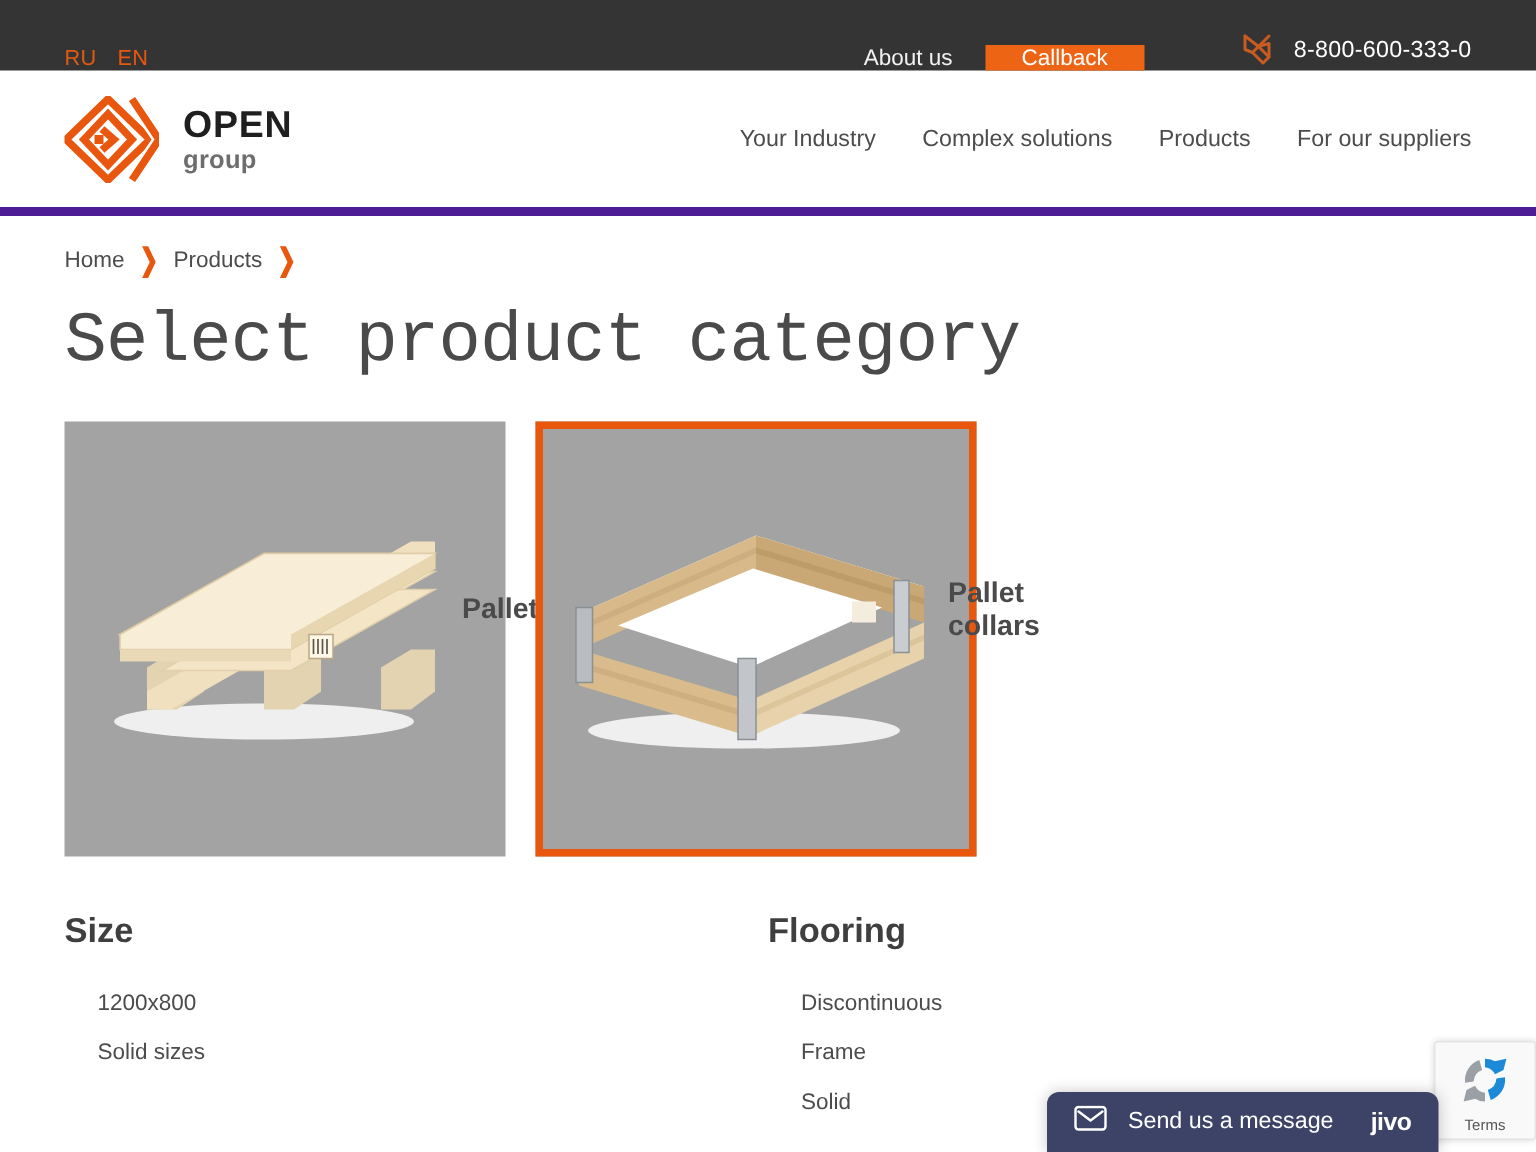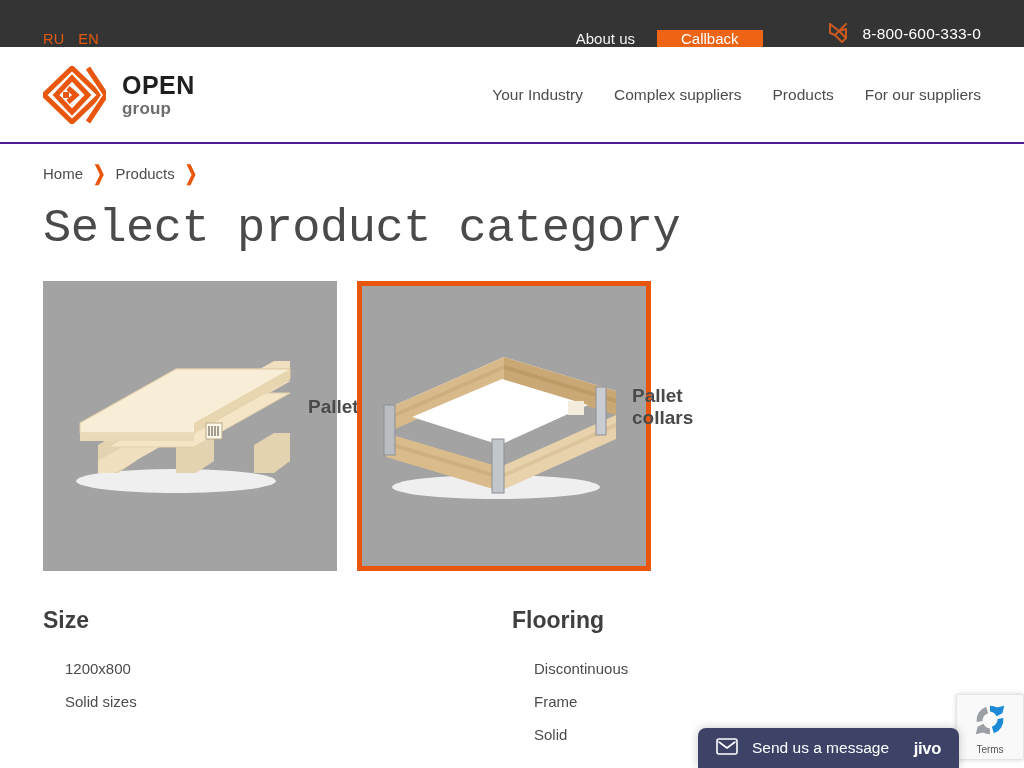--- a/index.html
+++ b/index.html
@@ -58,21 +58,21 @@
     letter-spacing: .2px;
   }
   .phone-icon { width: 26px; height: 26px; display:block; }
 
   
   .header {
     height: 97px;
     background: #ffffff;
     display: flex;
     padding: 0 43px;
-    border-bottom: 2px solid #4c1d95;
+    border-bottom: 6px solid #4c1d95;
   }
   .logo { display: flex; align-items: center; gap: 16px; cursor: pointer; }
   .logo-mark { width: 63px; height: 58px; display: block; }
   .logo-text { line-height: 1; }
   .logo-open {
     font-size: 25px; font-weight: bold; letter-spacing: .5px;
     color: #1f1f1f;
   }
   .logo-group {
     font-size: 17px; font-weight: bold; color: #6d6d6d;
@@ -259,21 +259,21 @@
         <path d="M45 2 L63 29 L45 56" fill="none" stroke="#e8570d" stroke-width="5"></path>
       </svg>
     </span>
     <span class="logo-text">
       <div class="logo-open">OPEN</div>
       <div class="logo-group">group</div>
     </span>
   </a>
   <nav class="nav">
     <a class="nav-item">Your Industry</a>
-    <a class="nav-item">Complex suppliers</a>
+    <a class="nav-item">Complex solutions</a>
     <a class="nav-item">Products</a>
     <a class="nav-item">For our suppliers</a>
   </nav>
 </div>
 
 <div class="main">
 
   <div class="breadcrumb">
     <a class="crumb">Home</a>
     <span class="crumb-sep">❯</span>

